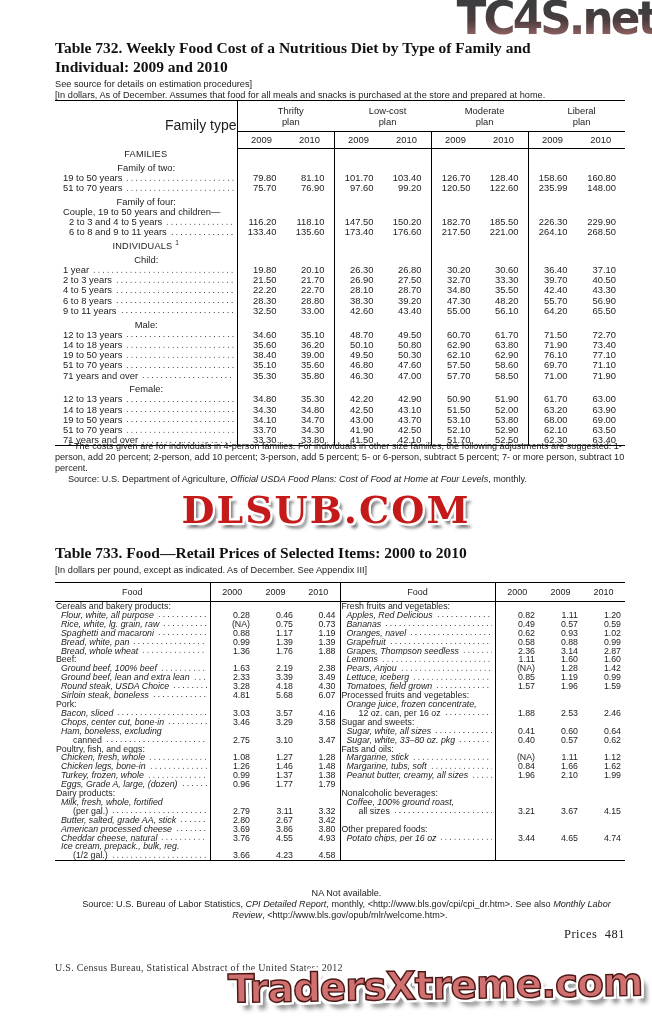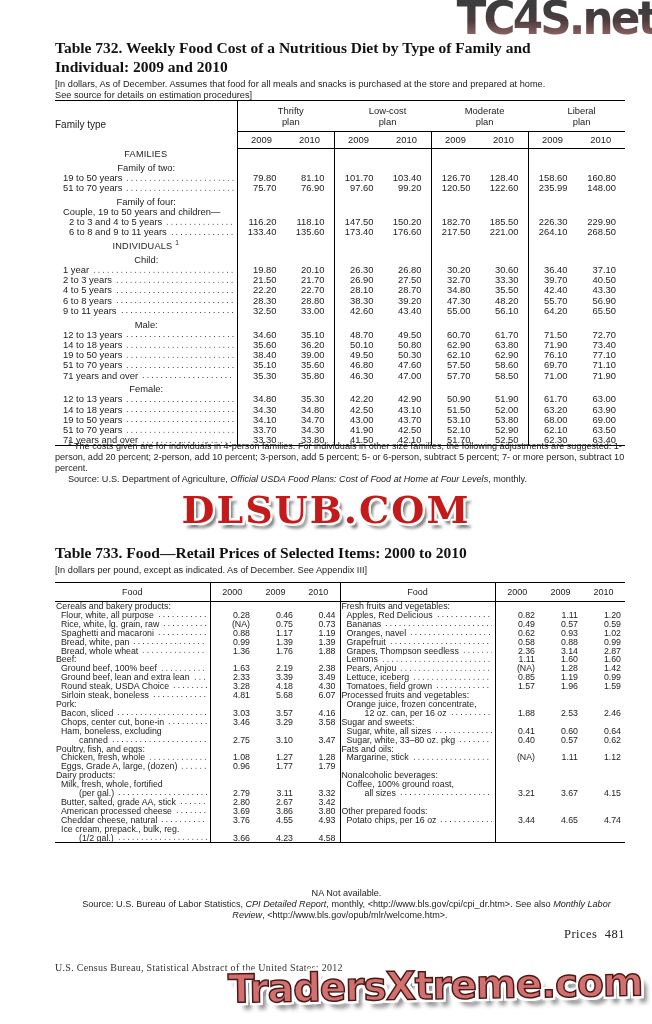--- a/index.html
+++ b/index.html
@@ -39,21 +39,21 @@
   .vr{border-right:1px solid #000;}
   .fx{display:flex;align-items:baseline;white-space:nowrap;overflow:hidden;}
   .lead{flex:1 1 auto;align-self:flex-end;height:7px;margin:0 3px 1px 3px;min-width:4px;
         background-image:radial-gradient(circle,#3a3a3a 0.7px,transparent 0.9px);
         background-size:4.6px 4.6px;background-repeat:repeat-x;background-position:left bottom;}
   .num{text-align:right;}
 
   
   .t732{top:100px;width:570px;border-top:1.5px solid #000;border-bottom:1.5px solid #000;
         font-size:9.4px;}
-  .t732 .ft{ text-align:left;vertical-align:middle;font-size:10px;}
+  .t732 .ft{ text-align:right;vertical-align:middle;font-size:14px;}
   .t732 .plan{ text-align:center;border-bottom:1px solid #000;line-height:11px;height:30px;
                vertical-align:middle;padding-left:10px;}
   .t732 .yr{ text-align:center;height:16px;border-bottom:1.5px solid #000;vertical-align:middle;}
   .t732 td{height:10.2px;line-height:10.2px;}
   .t732 .num{padding-right:9px;}
   .t732 .sec{text-align:center;font-size:9.2px;letter-spacing:.2px;}
   .t732 .gap td{padding-top:3.5px;}
   .t732 .i0{padding-left:1px;justify-content:center;}
   .t732 .i1{padding-left:8px;}
   .t732 .i2{padding-left:14px;}
@@ -61,22 +61,22 @@
 
   
   .t733{top:582px;width:570px;border-top:1.5px solid #000;border-bottom:1.5px solid #000;
         font-size:8.8px;}
   .t733 th{text-align:center;height:18px;border-bottom:1.5px solid #000;font-size:9px;
            vertical-align:middle;}
   .t733 th.fd{}
   .t733 td{height:8.9px;line-height:8.9px;}
   .t733 .num{padding-right:4px;}
   .t733 .i0{padding-left:1px;}
-  .t733 .i1{padding-left:6px;}
-  .t733 .i2{padding-left:24px;align-items:center;}
+  .t733 .i1{padding-left:6px;font-style:italic;}
+  .t733 .i2{padding-left:18px;align-items:center;}
 
   
   .fn{position:absolute;left:0;width:570px;font-size:9.1px;line-height:11px;color:#222;}
   .fn732{top:441px;}
   .fn733{top:888px;text-align:center;}
   .fn p{margin:0;}
   .fn .ind{text-indent:13px;}
   .it{font-style:italic;}
   .prices{position:absolute;top:927px;right:0;font-family:"Liberation Serif",serif;
           font-size:12.5px;color:#222;letter-spacing:.5px;}
@@ -93,22 +93,22 @@
   <div class="wm-bottom">TradersXtreme.com</div>
 
   <div class="content">
 
     <div class="ttl t732-title">
       <div>Table 732. Weekly Food Cost of a Nutritious Diet by Type of Family and</div>
       <div>Individual: 2009 and 2010</div>
     </div>
 
     <div class="bracket-note note732">
+      <div>See source for details on estimation procedures]</div>
       <div>[In dollars, As of December. Assumes that food for all meals and snacks is purchased at the store and prepared at home.</div>
-      <div>See source for details on estimation procedures]</div>
     </div>
 
     <table class="t732" id="t732">
       <colgroup>
         <col style="width:182px">
         <col style="width:48.5px">
           <col style="width:48.5px">
           <col style="width:48.5px">
           <col style="width:48.5px">
         <col style="width:48.5px">
@@ -946,20 +946,60 @@
                 <span class="lead"></span>
               </div>
             </td>
             <td class="num">(NA)</td>
             <td class="num">1.11</td>
             <td class="num">1.12</td>
           </tr>
           <tr>
             <td class="lbl vr">
               <div class="fx i1">
+                <span>Chicken legs, bone-in</span>
+                <span class="lead"></span>
+              </div>
+            </td>
+            <td class="num">1.26</td>
+            <td class="num">1.46</td>
+            <td class="num vr">1.48</td>
+            <td class="lbl vr">
+              <div class="fx i1">
+                <span>Margarine, tubs, soft</span>
+                <span class="lead"></span>
+              </div>
+            </td>
+            <td class="num">0.84</td>
+            <td class="num">1.66</td>
+            <td class="num">1.62</td>
+          </tr>
+          <tr>
+            <td class="lbl vr">
+              <div class="fx i1">
+                <span>Turkey, frozen, whole</span>
+                <span class="lead"></span>
+              </div>
+            </td>
+            <td class="num">0.99</td>
+            <td class="num">1.37</td>
+            <td class="num vr">1.38</td>
+            <td class="lbl vr">
+              <div class="fx i1">
+                <span>Peanut butter, creamy, all sizes</span>
+                <span class="lead"></span>
+              </div>
+            </td>
+            <td class="num">1.96</td>
+            <td class="num">2.10</td>
+            <td class="num">1.99</td>
+          </tr>
+          <tr>
+            <td class="lbl vr">
+              <div class="fx i1">
                 <span>Eggs, Grade A, large, (dozen)</span>
                 <span class="lead"></span>
               </div>
             </td>
             <td class="num">0.96</td>
             <td class="num">1.77</td>
             <td class="num vr">1.79</td>
             <td class="lbl vr"></td>
             <td class="num"></td>
             <td class="num"></td>

